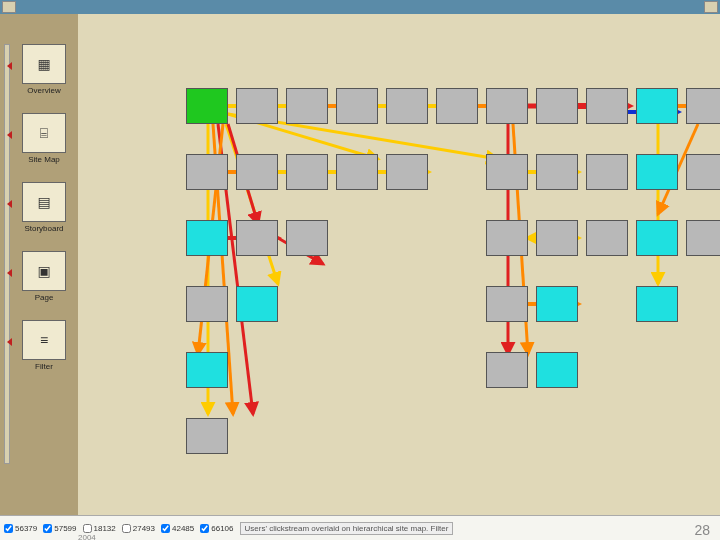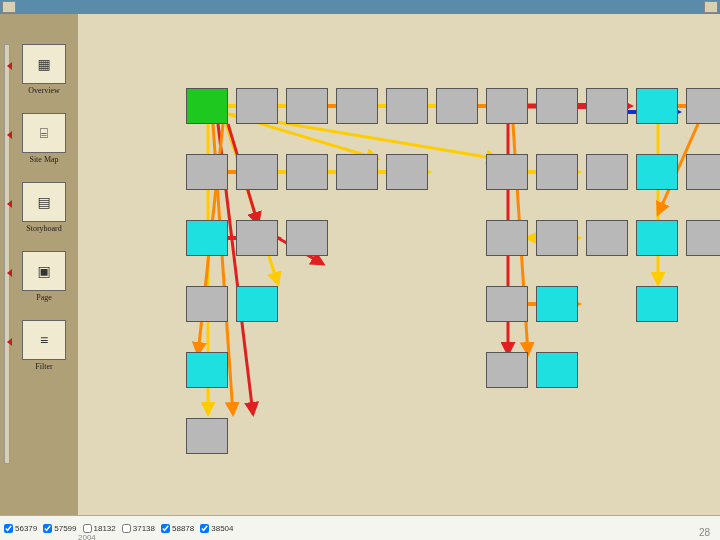--- a/index.html
+++ b/index.html
@@ -10,36 +10,36 @@
   .titlebar-left, .titlebar-right { width: 14px; height: 12px; background: #d8d0b0; border: 1px solid #888; }
 
   .main { position: absolute; top: 14px; left: 0; right: 0; bottom: 20px; display: flex; }
 
   .sidebar-outer { width: 78px; height: 100%; background: #b0a078; display: flex; }
   .sidebar-strip { width: 6px; background: #d8d0b0; border: 1px solid #999; margin-left: 4px; margin-top: 30px; height: 420px; }
   .sidebar { width: 68px; padding-top: 30px; display: flex; flex-direction: column; gap: 18px; align-items: center; }
   .nav-item { width: 58px; display: flex; flex-direction: column; align-items: center; cursor: pointer; position: relative; }
   .nav-marker { position: absolute; left: -8px; top: 18px; width: 0; height: 0; border-top: 4px solid transparent; border-bottom: 4px solid transparent; border-right: 5px solid #c02020; }
   .nav-icon { width: 44px; height: 40px; background: #f0ead0; border: 1px solid #666; display: flex; align-items: center; justify-content: center; font-size: 14px; color: #333; }
-  .nav-label { font-size: 8px; color: #222; margin-top: 2px; text-align: center; font-family: Liberation Serif, serif; }
+  .nav-label { font-size: 8px; color: #222; margin-top: 2px; text-align: center; }
 
   .canvas { flex: 1; position: relative; background: #e0d8b8; }
 
   .node { position: absolute; width: 42px; height: 36px; border: 1px solid #555; font-size: 6px; padding: 1px; overflow: hidden; }
   .node-gray { background: #b8b8b8; }
   .node-green { background: #1fc81f; }
   .node-cyan { background: #1fe0e0; }
 
   svg.arrows { position: absolute; top: 0; left: 0; width: 100%; height: 100%; pointer-events: none; }
 
   .footer { position: absolute; bottom: 0; left: 0; right: 0; height: 20px; background: #f5f5f0; border-top: 1px solid #aaa; display: flex; align-items: center; padding: 12px 4px; gap: 6px; }
   .footer-check { display: flex; align-items: center; gap: 2px; font-size: 8px; color: #333; }
   .footer-check input { width: 9px; height: 9px; }
   .footer-desc { font-size: 8px; color: #555; border: 1px solid #aaa; padding: 1px 4px; background: #eee; }
-  .slide-num { position: absolute; right: 10px; bottom: 2px; font-size: 10px; color: #888; }
+  .slide-num { position: absolute; right: 10px; bottom: 2px; font-size: 14px; color: #888; }
   .slide-year { position: absolute; left: 78px; bottom: -2px; font-size: 8px; color: #888; }
 </style>
 </head>
 <body>
 
 <div class="titlebar">
   <div class="titlebar-left"></div>
   <div class="titlebar-right"></div>
 </div>
 
@@ -183,25 +183,26 @@
     <label class="footer-check">
       <input type="checkbox" checked="" style="">
       <span>57599</span>
     </label>
     <label class="footer-check">
       <input type="checkbox" style="">
       <span>18132</span>
     </label>
     <label class="footer-check">
       <input type="checkbox" style="">
-      <span>37138</span>
-    </label>
-    <label class="footer-check">
-      <input type="checkbox" checked="" style="">
-      <span>58878</span>
-    </label>
-    <label class="footer-check">
-      <input type="checkbox" checked="" style="">
-      <span>38504</span>
-    </label>
+      <span>27493</span>
+    </label>
+    <label class="footer-check">
+      <input type="checkbox" checked="" style="">
+      <span>42485</span>
+    </label>
+    <label class="footer-check">
+      <input type="checkbox" checked="" style="">
+      <span>66106</span>
+    </label>
+    <div class="footer-desc">Users' clickstream overlaid on hierarchical site map. Filter</div>
   </div>
 <div class="slide-num">28</div>
 <div class="slide-year">2004</div>
 
 </body></html>

